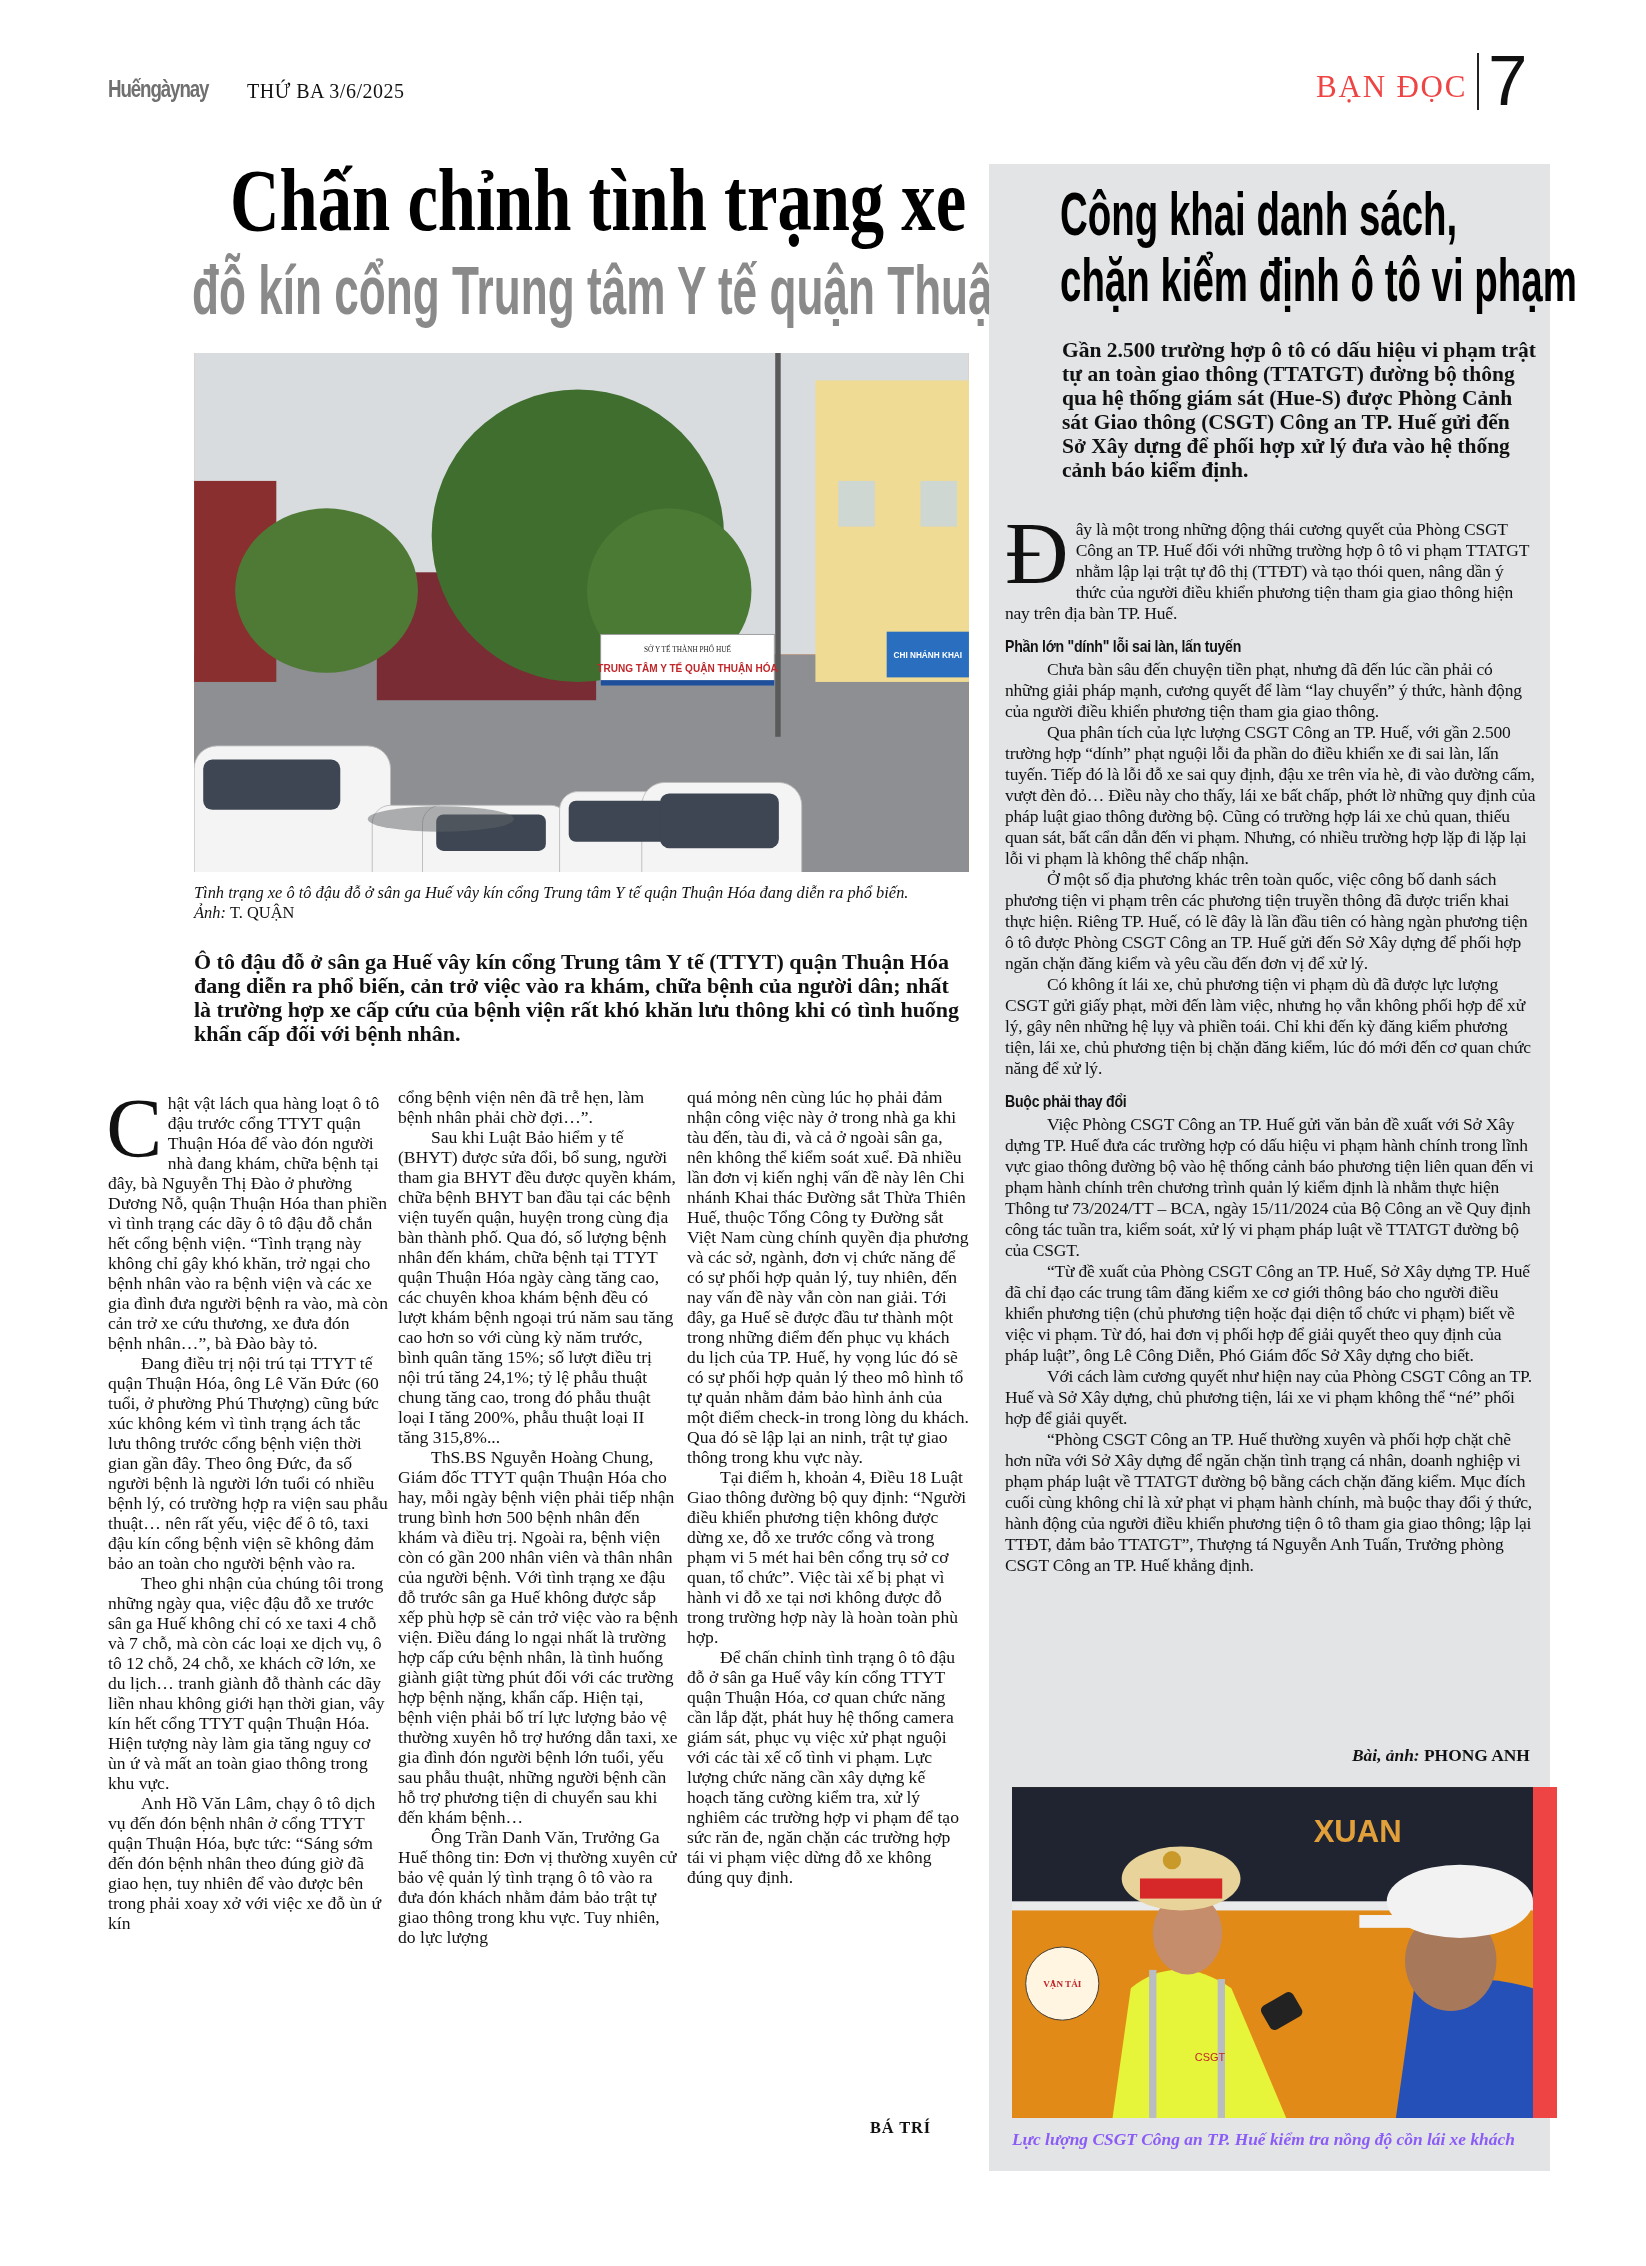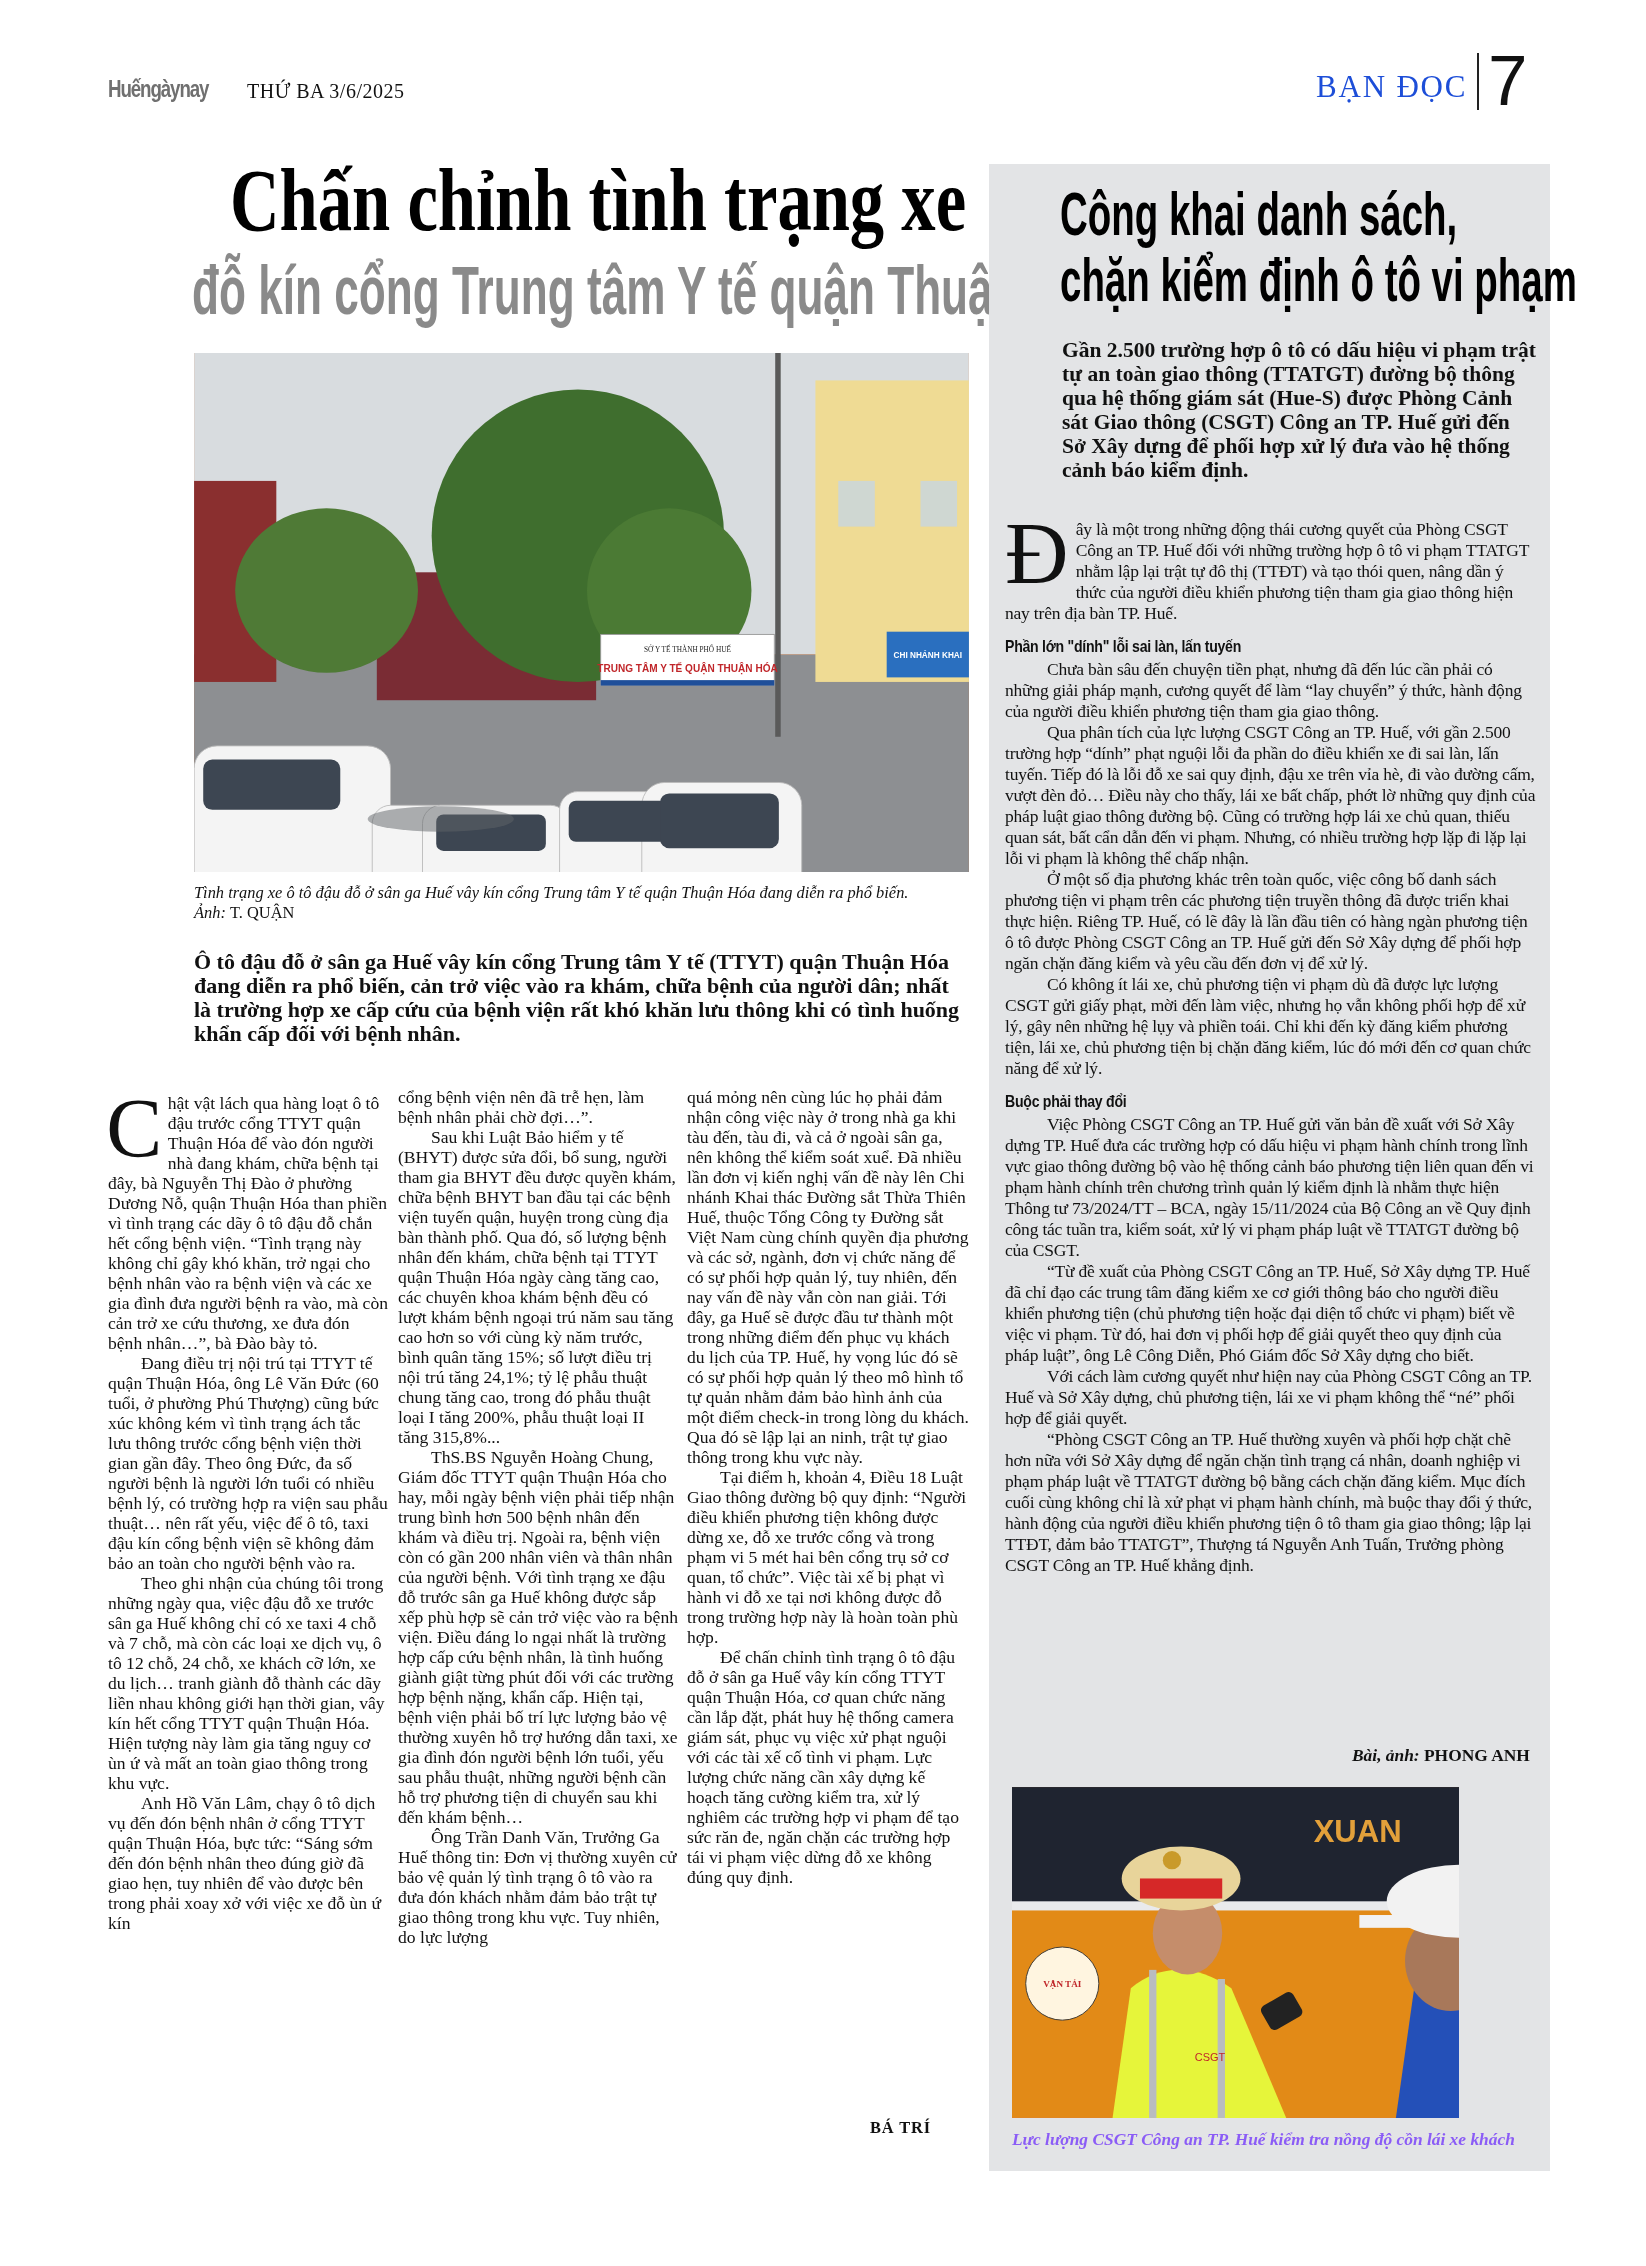--- a/index.html
+++ b/index.html
@@ -2,21 +2,21 @@
 <html style="font-size:14.6px"><head>
 <meta charset="utf-8">
 <style>
   html, body { margin:0; padding:0; background:#ffffff; }
   body { width:1647px; height:2267px; position:relative; overflow:hidden; font-family:"Liberation Serif", serif; color:#111; }
   .abs { position:absolute; }
 
   
   .masthead { left:108px; top:75px; font-family:"Liberation Sans", sans-serif; font-weight:bold; font-size:24px; color:#707070; letter-spacing:-1.4px; transform:scaleX(0.78); transform-origin:left center; }
   .dateline { left:247px; top:80px; font-size:20px; color:#111; letter-spacing:0.5px; }
-  .section-name { left:1316px; top:69px; font-size:31px; letter-spacing:1.8px; color:#1d4ed8; }
+  .section-name { left:1316px; top:69px; font-size:31px; letter-spacing:1.8px; color:#ef4444; }
   .section-divider { left:1477px; top:53px; width:1.8px; height:57px; background:#222; }
   .page-number { left:1488px; top:44px; font-family:"Liberation Sans", sans-serif; font-size:71px; line-height:73px; color:#111; }
 
   
   .headline-1 { left:230px; top:155px; width:749px; font-family:"Liberation Serif", serif; font-weight:bold; font-size:88px; line-height:91px; transform:scaleX(0.78); transform-origin:left top; white-space:nowrap; color:#000; }
   .headline-2 { left:192px; top:254px; font-family:"Liberation Sans", sans-serif; font-weight:bold; font-size:69px; line-height:73px; color:#8a8a8a; transform:scaleX(0.64); transform-origin:left top; white-space:nowrap; }
 
   .photo-1 { left:194px; top:353px; width:775px; height:519px; overflow:hidden; background:#f97316; }
   .caption-1 { left:194px; top:883px; width:749px; font-style:italic; font-size:16.4px; line-height:20px; color:#111; }
   .caption-1 .credit { font-style:normal; }
@@ -36,21 +36,21 @@
   .sidebar { left:989px; top:164px; width:561px; height:2007px; background:#e3e4e6; }
   .headline-r { left:1060px; top:181px; font-family:"Liberation Sans", sans-serif; font-weight:bold; font-size:62px; line-height:66px; color:#000; transform:scaleX(0.62); transform-origin:left top; white-space:nowrap; }
   .sapo-r { left:1062px; top:338px; width:475px; font-weight:bold; font-size:21.5px; line-height:24px; color:#111; }
   .col-r { left:1005px; top:519px; width:532px; font-size:17.5px; line-height:21px; color:#111; letter-spacing:-0.2px; }
   .col-r p { margin:0; text-indent:42px; }
   .col-r p.first { text-indent:0; }
   .dropcap-d { float:left; font-size:88px; line-height:66px; margin:1.8px 7.3px 0 0; font-family:"Liberation Serif", serif; }
   .subhead { font-family:"Liberation Sans", sans-serif; font-weight:bold; font-size:16.4px; margin:12px 0 1.8px 0; transform:scaleX(0.86); transform-origin:left center; letter-spacing:-0.3px; }
   .byline-r { left:1352px; top:1745px; font-size:17.4px; }
   .byline-r i { font-weight:bold;margin-top:8px; }
-  .photo-2 { left:1012px; top:1787px; width:447px; height:331px; overflow:hidden; background:#d946ef; }
+  .photo-2 { left:1012px; top:1787px; width:545px; height:331px; overflow:hidden; background:#ef4444; }
   .caption-2 { left:1012px; top:2129px; font-style:italic; font-weight:bold; font-size:17.4px; color:#8b5cf6; }
 </style>
 </head>
 <body>
 
 <div class="abs masthead">Huếngàynay</div>
 <div class="abs dateline">THỨ BA 3/6/2025</div>
 <div class="abs section-name">BẠN ĐỌC</div>
 <div class="abs section-divider"></div>
 <div class="abs page-number">7</div>

